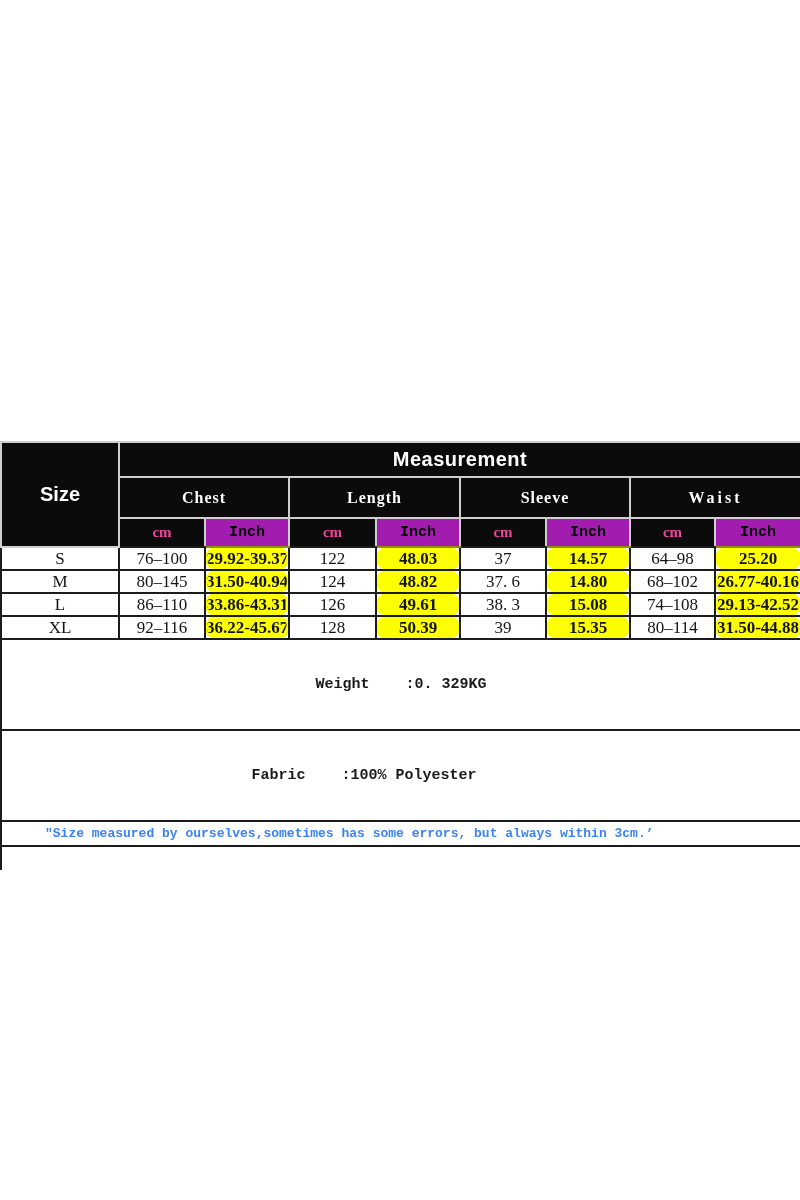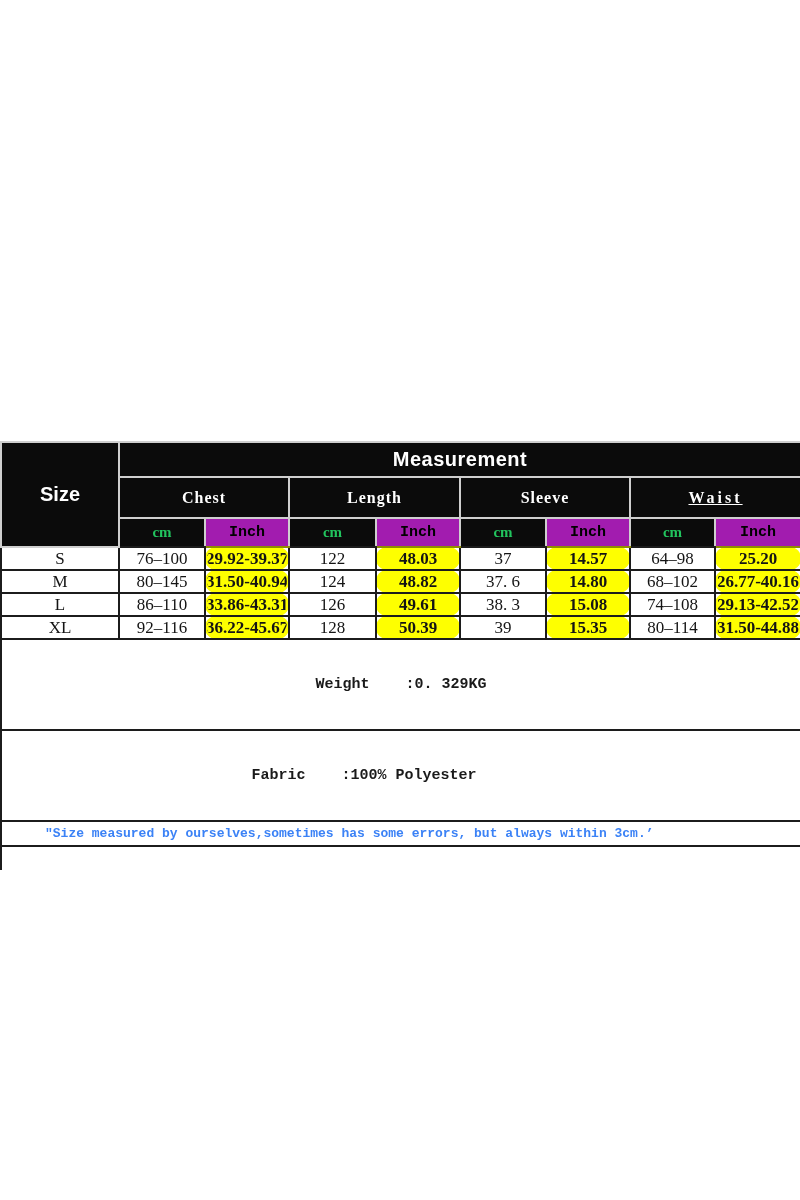--- a/index.html
+++ b/index.html
@@ -6,22 +6,22 @@
   .canvas{position:relative;width:800px;height:1200px;background:#ffffff;overflow:hidden;}
   .table-wrap{position:absolute;left:0;top:441px;width:800px;}
   table{border-collapse:collapse;table-layout:fixed;width:800px;}
   td{padding:0;margin:0;text-align:center;vertical-align:middle;overflow:hidden;
      font-family:"Liberation Serif",serif;color:#141414;white-space:pre;}
   
   .hdr{background:#0b0b0b;color:#ffffff;border:2px solid #cfcfcf;}
   .measure-cell{height:33px;font-family:"Liberation Sans",sans-serif;font-weight:bold;font-size:20px;letter-spacing:0.5px;}
   .size-cell{font-family:"Liberation Sans",sans-serif;font-weight:bold;font-size:20px;}
   .group-cell{height:39px;font-weight:bold;font-size:16px;letter-spacing:1px;}
-  .group-waist{letter-spacing:3px;text-decoration:underline;}
-  .unit-cm{height:27px;background:#0b0b0b;color:#22c55e;font-weight:bold;font-size:15px;
+  .group-waist{letter-spacing:3px;}
+  .unit-cm{height:27px;background:#0b0b0b;color:#ec4899;font-weight:bold;font-size:15px;
            border:2px solid #cfcfcf;border-bottom-color:#1c1c1c;}
   .unit-inch{height:27px;background:#a21caf;color:#000000;font-weight:bold;font-size:15px;
            border:2px solid #cfcfcf;border-bottom-color:#8f8f00;font-family:Liberation Mono, monospace;}
   
   .r-data td{height:21px;border:2px solid #1c1c1c;font-size:17px;}
   .size-val{font-size:15px;}
   .in-val{background:#feff00;font-weight:bold;font-size:14px;
           border-top-color:#9c9c00;border-bottom-color:#9c9c00;border-radius:11px;}
   .r-info td{height:21px;border:2px solid #1c1c1c;}
   .info-line{display:flex;justify-content:center;gap:36px;

